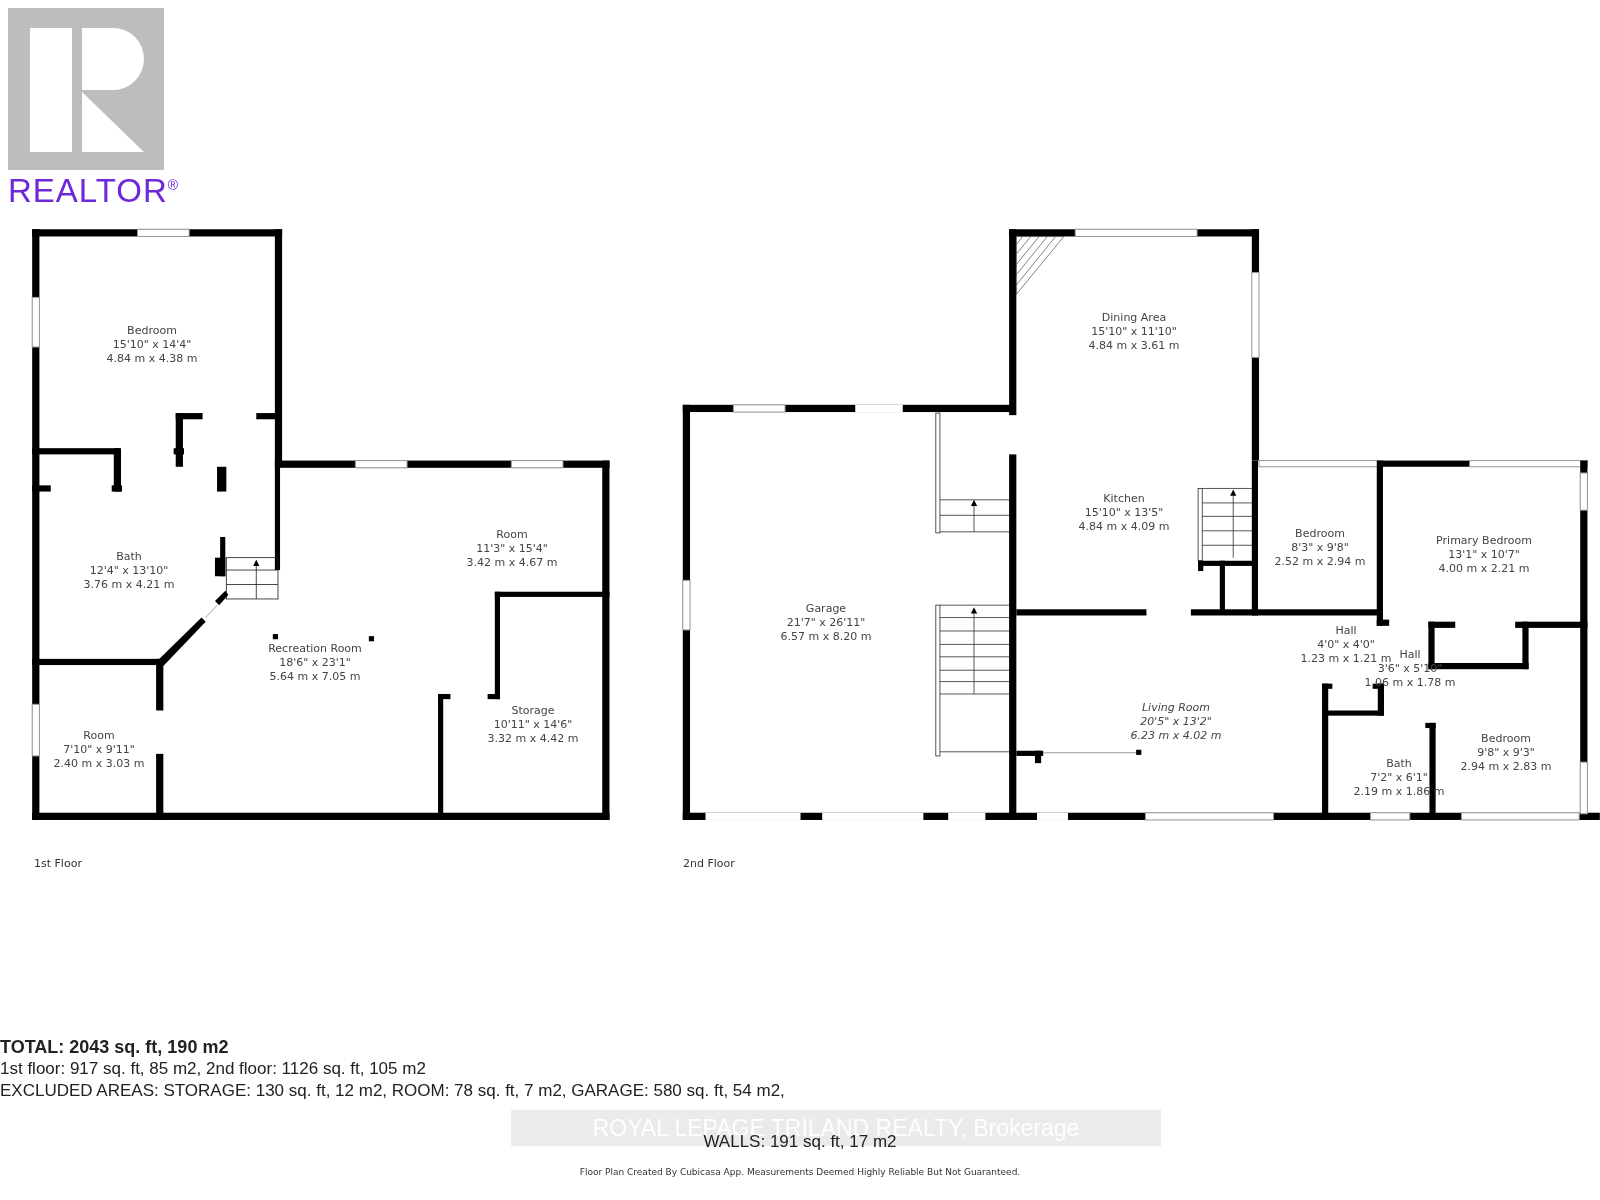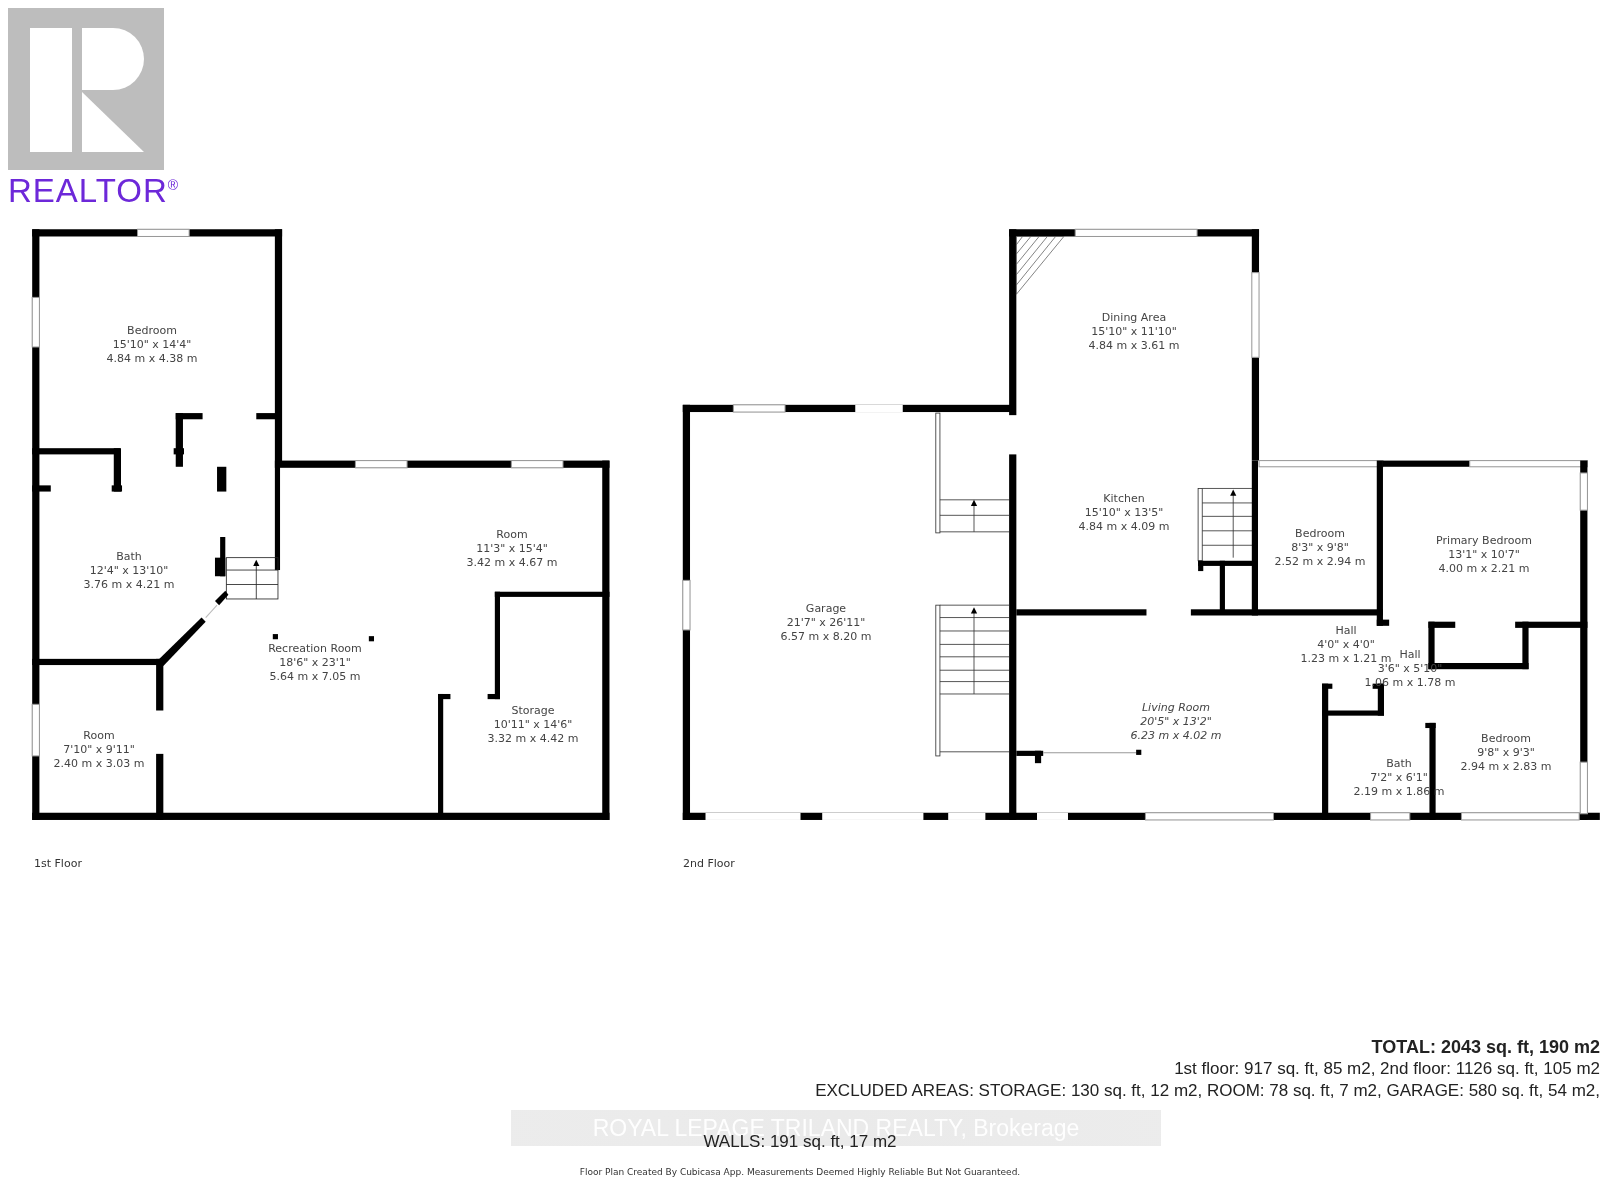--- a/index.html
+++ b/index.html
@@ -10,21 +10,21 @@
   .logo-box .bar { position: absolute; left: 22px; top: 20px; width: 42px; height: 124px; background: #fff; }
   .logo-box .bowl { position: absolute; left: 74px; top: 20px; width: 62px; height: 62px;
                     background: #fff; border-radius: 0 31px 31px 0; }
   .logo-text { font-family: "Liberation Sans", sans-serif; font-size: 33px; color: #6d28d9;
                letter-spacing: 1px; margin-top: 2px; }
   .logo-text sup { font-size: 14px; }
   svg.plan { position: absolute; left: 0; top: 0; }
   .room-label { position: absolute; text-align: center; font-size: 11px; line-height: 14px;
                 color: #444; transform: translateX(-50%); white-space: nowrap; }
   .floor-label { position: absolute; font-size: 11px; color: #333; }
-  .summary { position: absolute; left: 0; width: 1600px; top: 1036px; text-align: right;
+  .summary { position: absolute; left: 0; width: 1600px; top: 1036px; text-align: left;
              font-family: "Liberation Sans", sans-serif; color: #222; }
   .summary .total { font-weight: bold; font-size: 18px; line-height: 22px; }
   .summary .line { font-size: 17px; line-height: 22px; }
   .watermark { position: absolute; left: 480px; top: 1110px; width: 650px; height: 36px;
                background: linear-gradient(90deg, rgba(200,200,200,0.35), rgba(220,220,220,0.6), rgba(200,200,200,0.35));
                color: rgba(255,255,255,0.95); font-family: "Liberation Sans", sans-serif;
                font-size: 23px; line-height: 36px; text-align: center; letter-spacing: 0px; margin-left: 31px; }
   .walls-line { position: absolute; left: 0; width: 1600px; top: 1132px; text-align: center;
                 font-family: "Liberation Sans", sans-serif; font-size: 17px; color: #222; }
   .disclaimer { position: absolute; left: 0; width: 1600px; top: 1167px; text-align: center;

